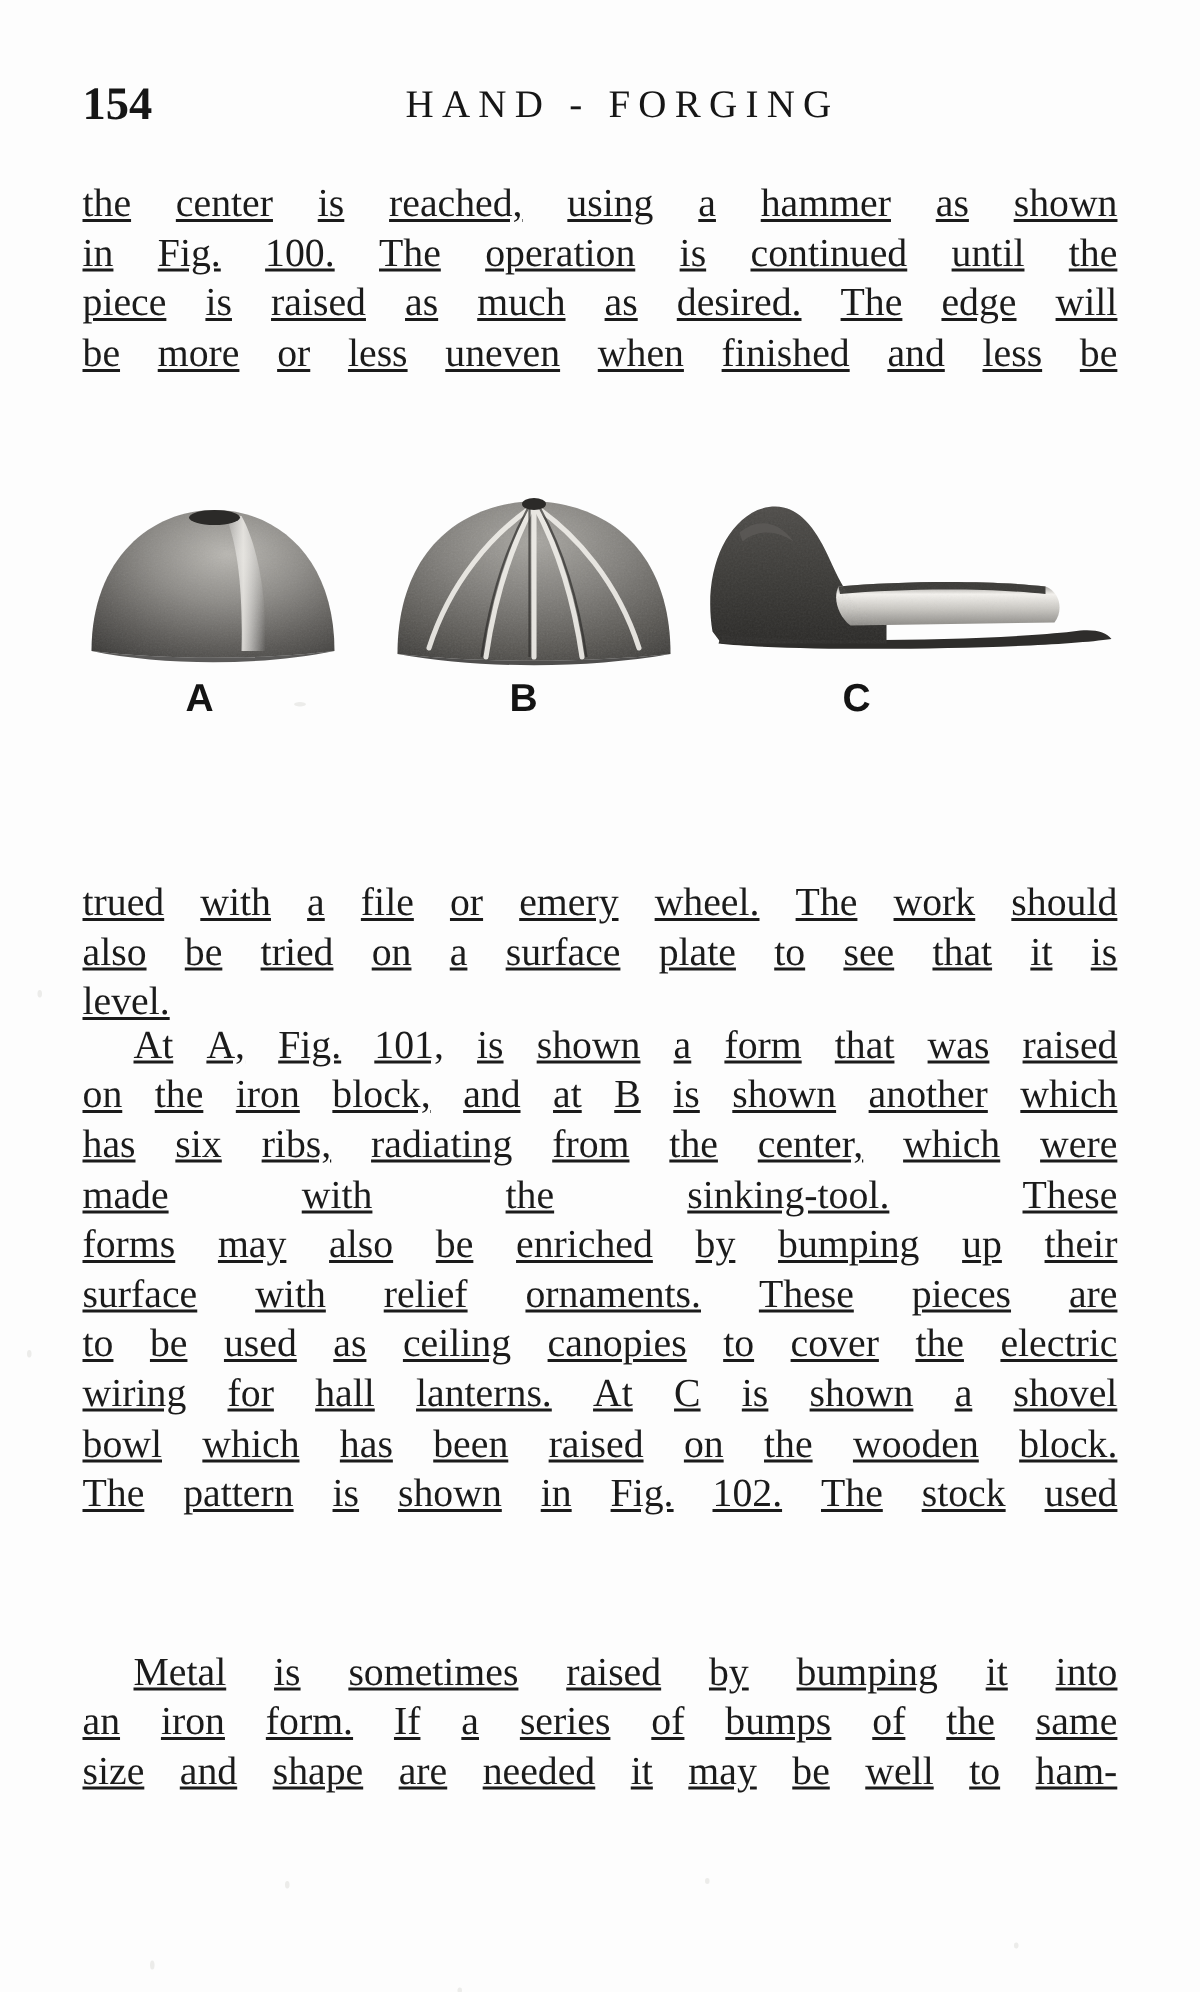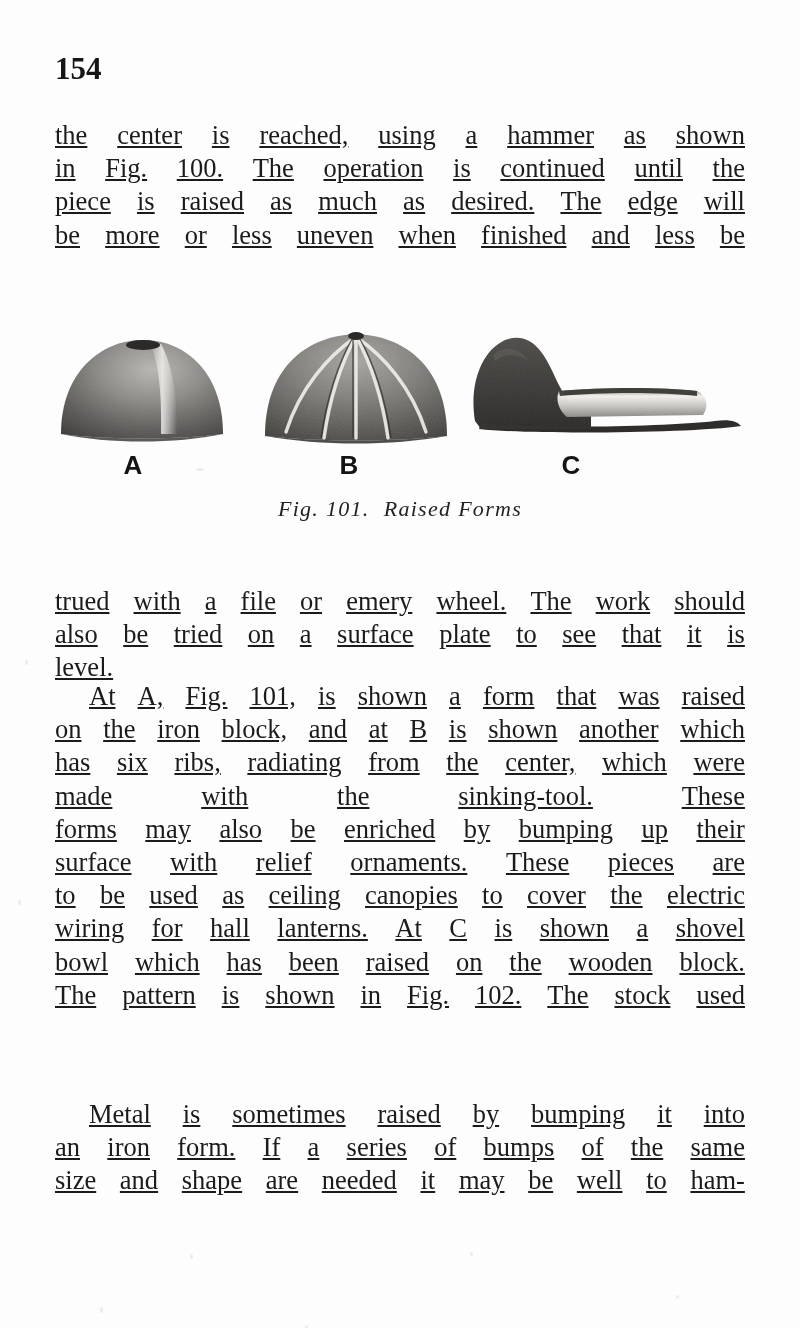--- a/index.html
+++ b/index.html
@@ -140,20 +140,21 @@
     opacity: .55;
   }
 </style>
 </head>
 <body>
 
 <div class="page">
 
   <div class="runhead">
     <div class="folio">154</div>
+    <div class="runhead-title">HAND - FORGING</div>
   </div>
 
   <div class="col" id="block1">
     <div class="para-line just">
         <span>the</span>
         <span>center</span>
         <span>is</span>
         <span>reached,</span>
         <span>using</span>
         <span>a</span>
@@ -302,23 +303,20 @@
         </svg>
       </div>
     </div>
 
     <div class="fig-labels">
       <div class="fig-label" id="labA">A</div>
       <div class="fig-label" id="labB">B</div>
       <div class="fig-label" id="labC">C</div>
     </div>
 
-    <div class="fig-caption">
-      <span>Fig. 101.</span><span class="cap-gap"></span><span>Raised Forms</span>
-    </div>
   </div>
 
   <div class="col" id="block2">
     <div class="para-line just">
         <span>trued</span>
         <span>with</span>
         <span>a</span>
         <span>file</span>
         <span>or</span>
         <span>emery</span>

